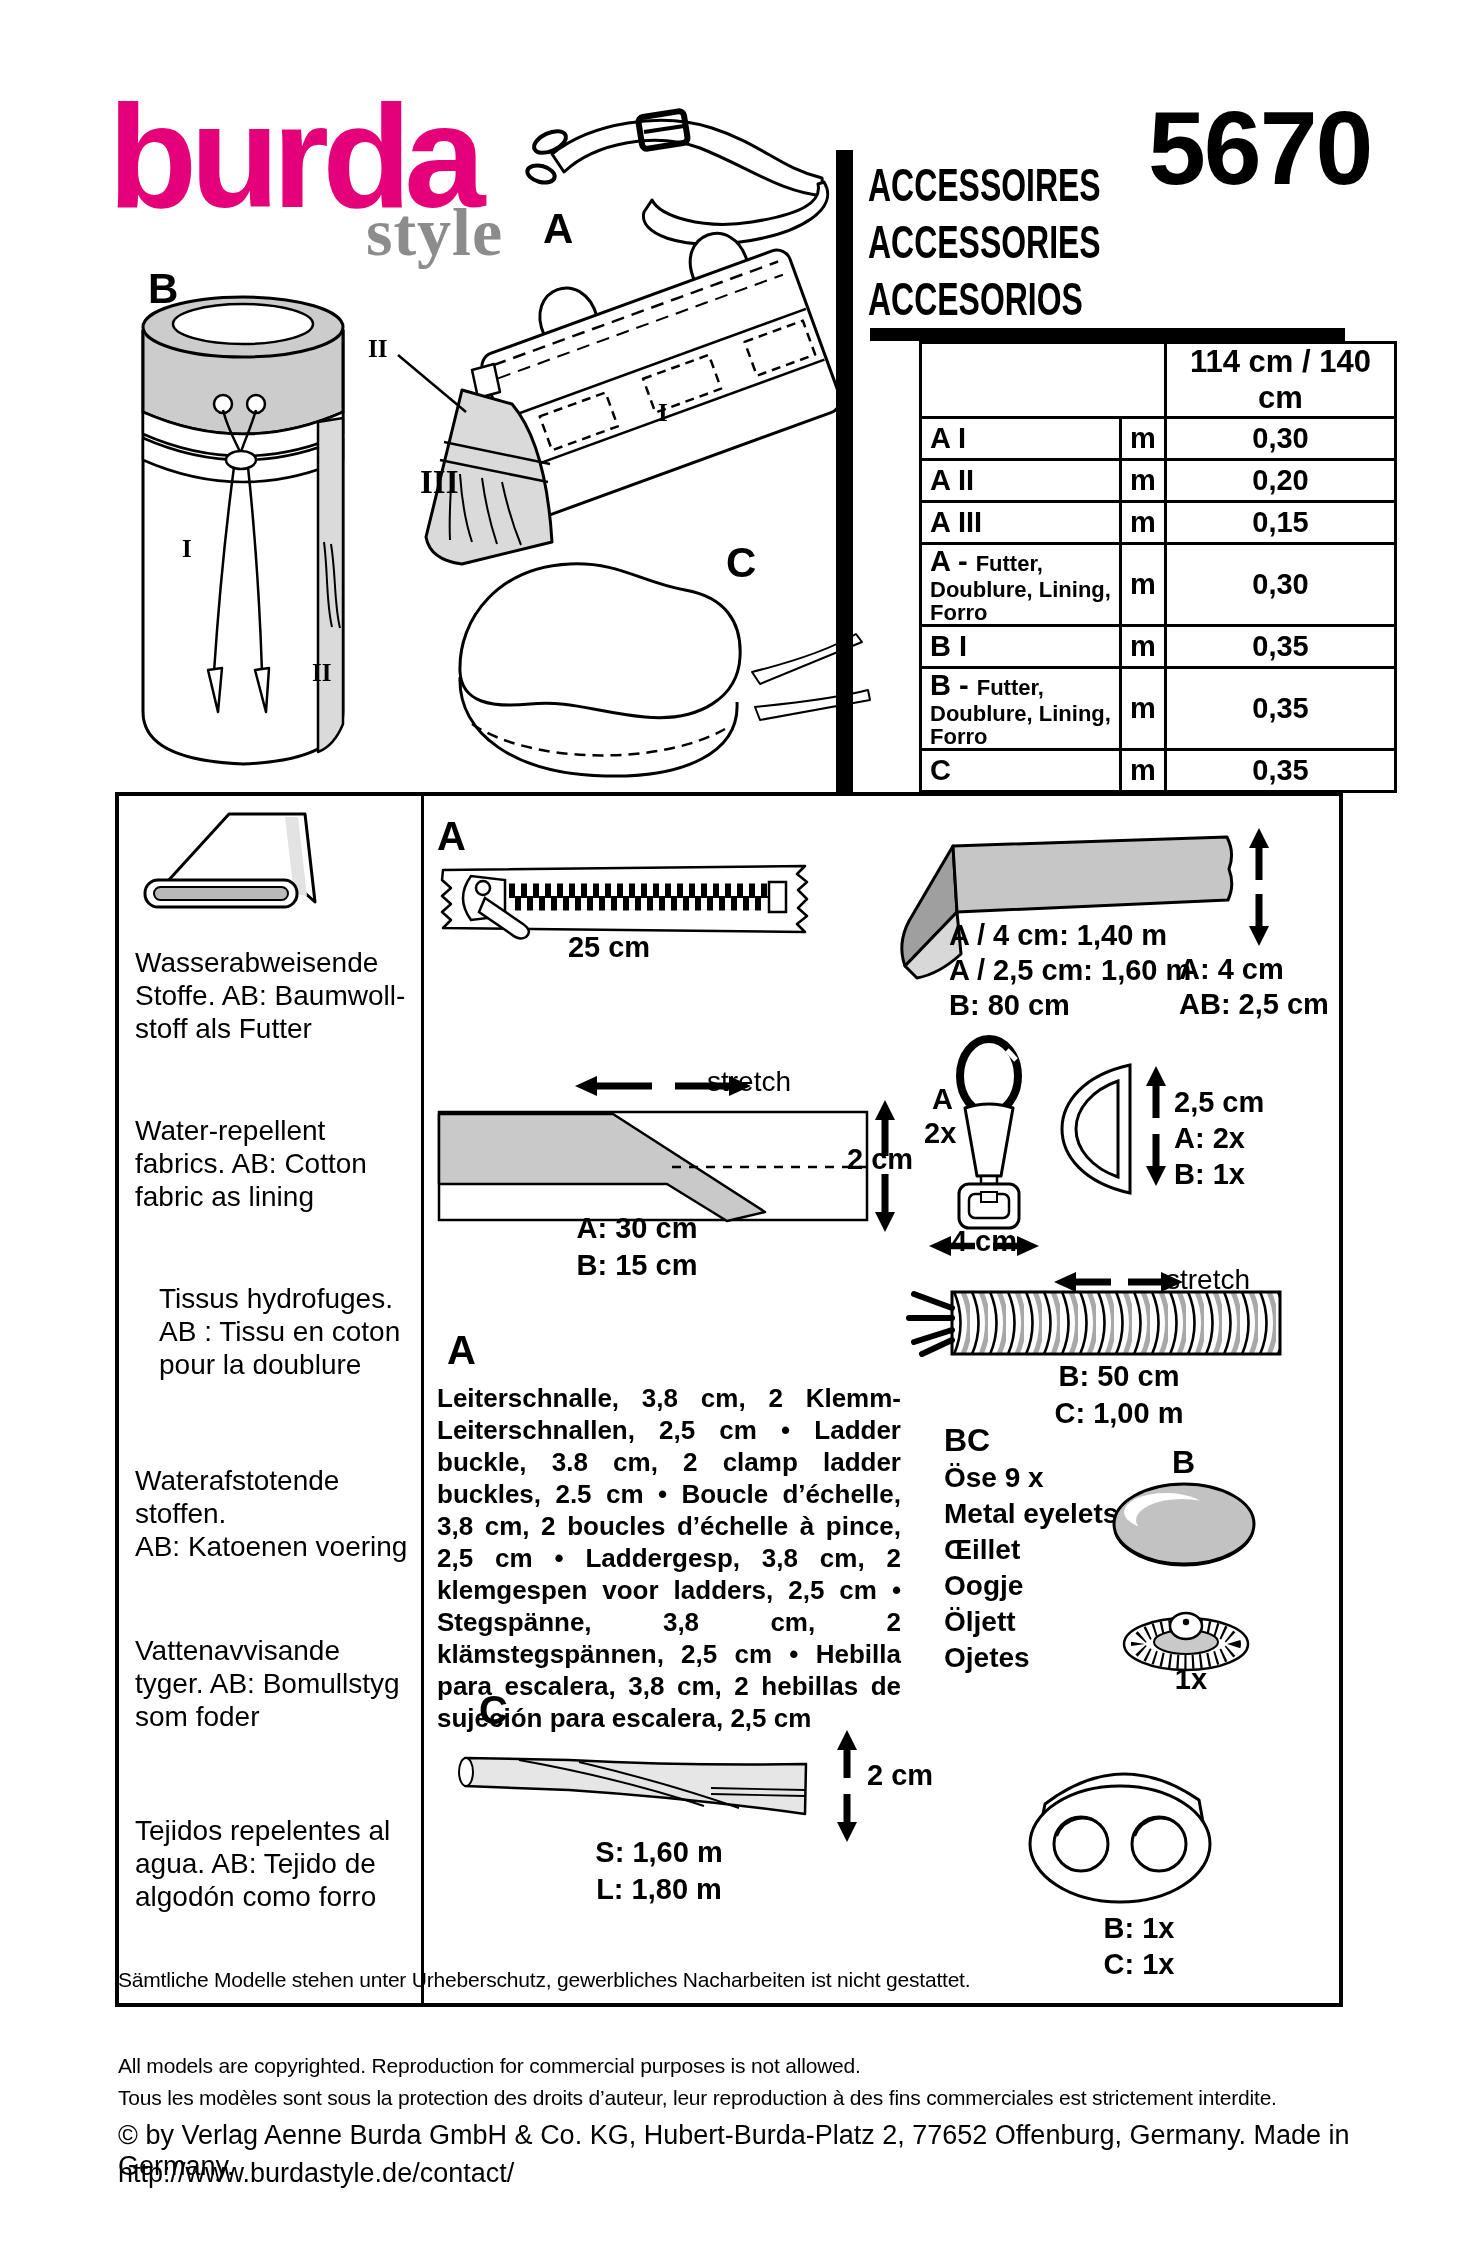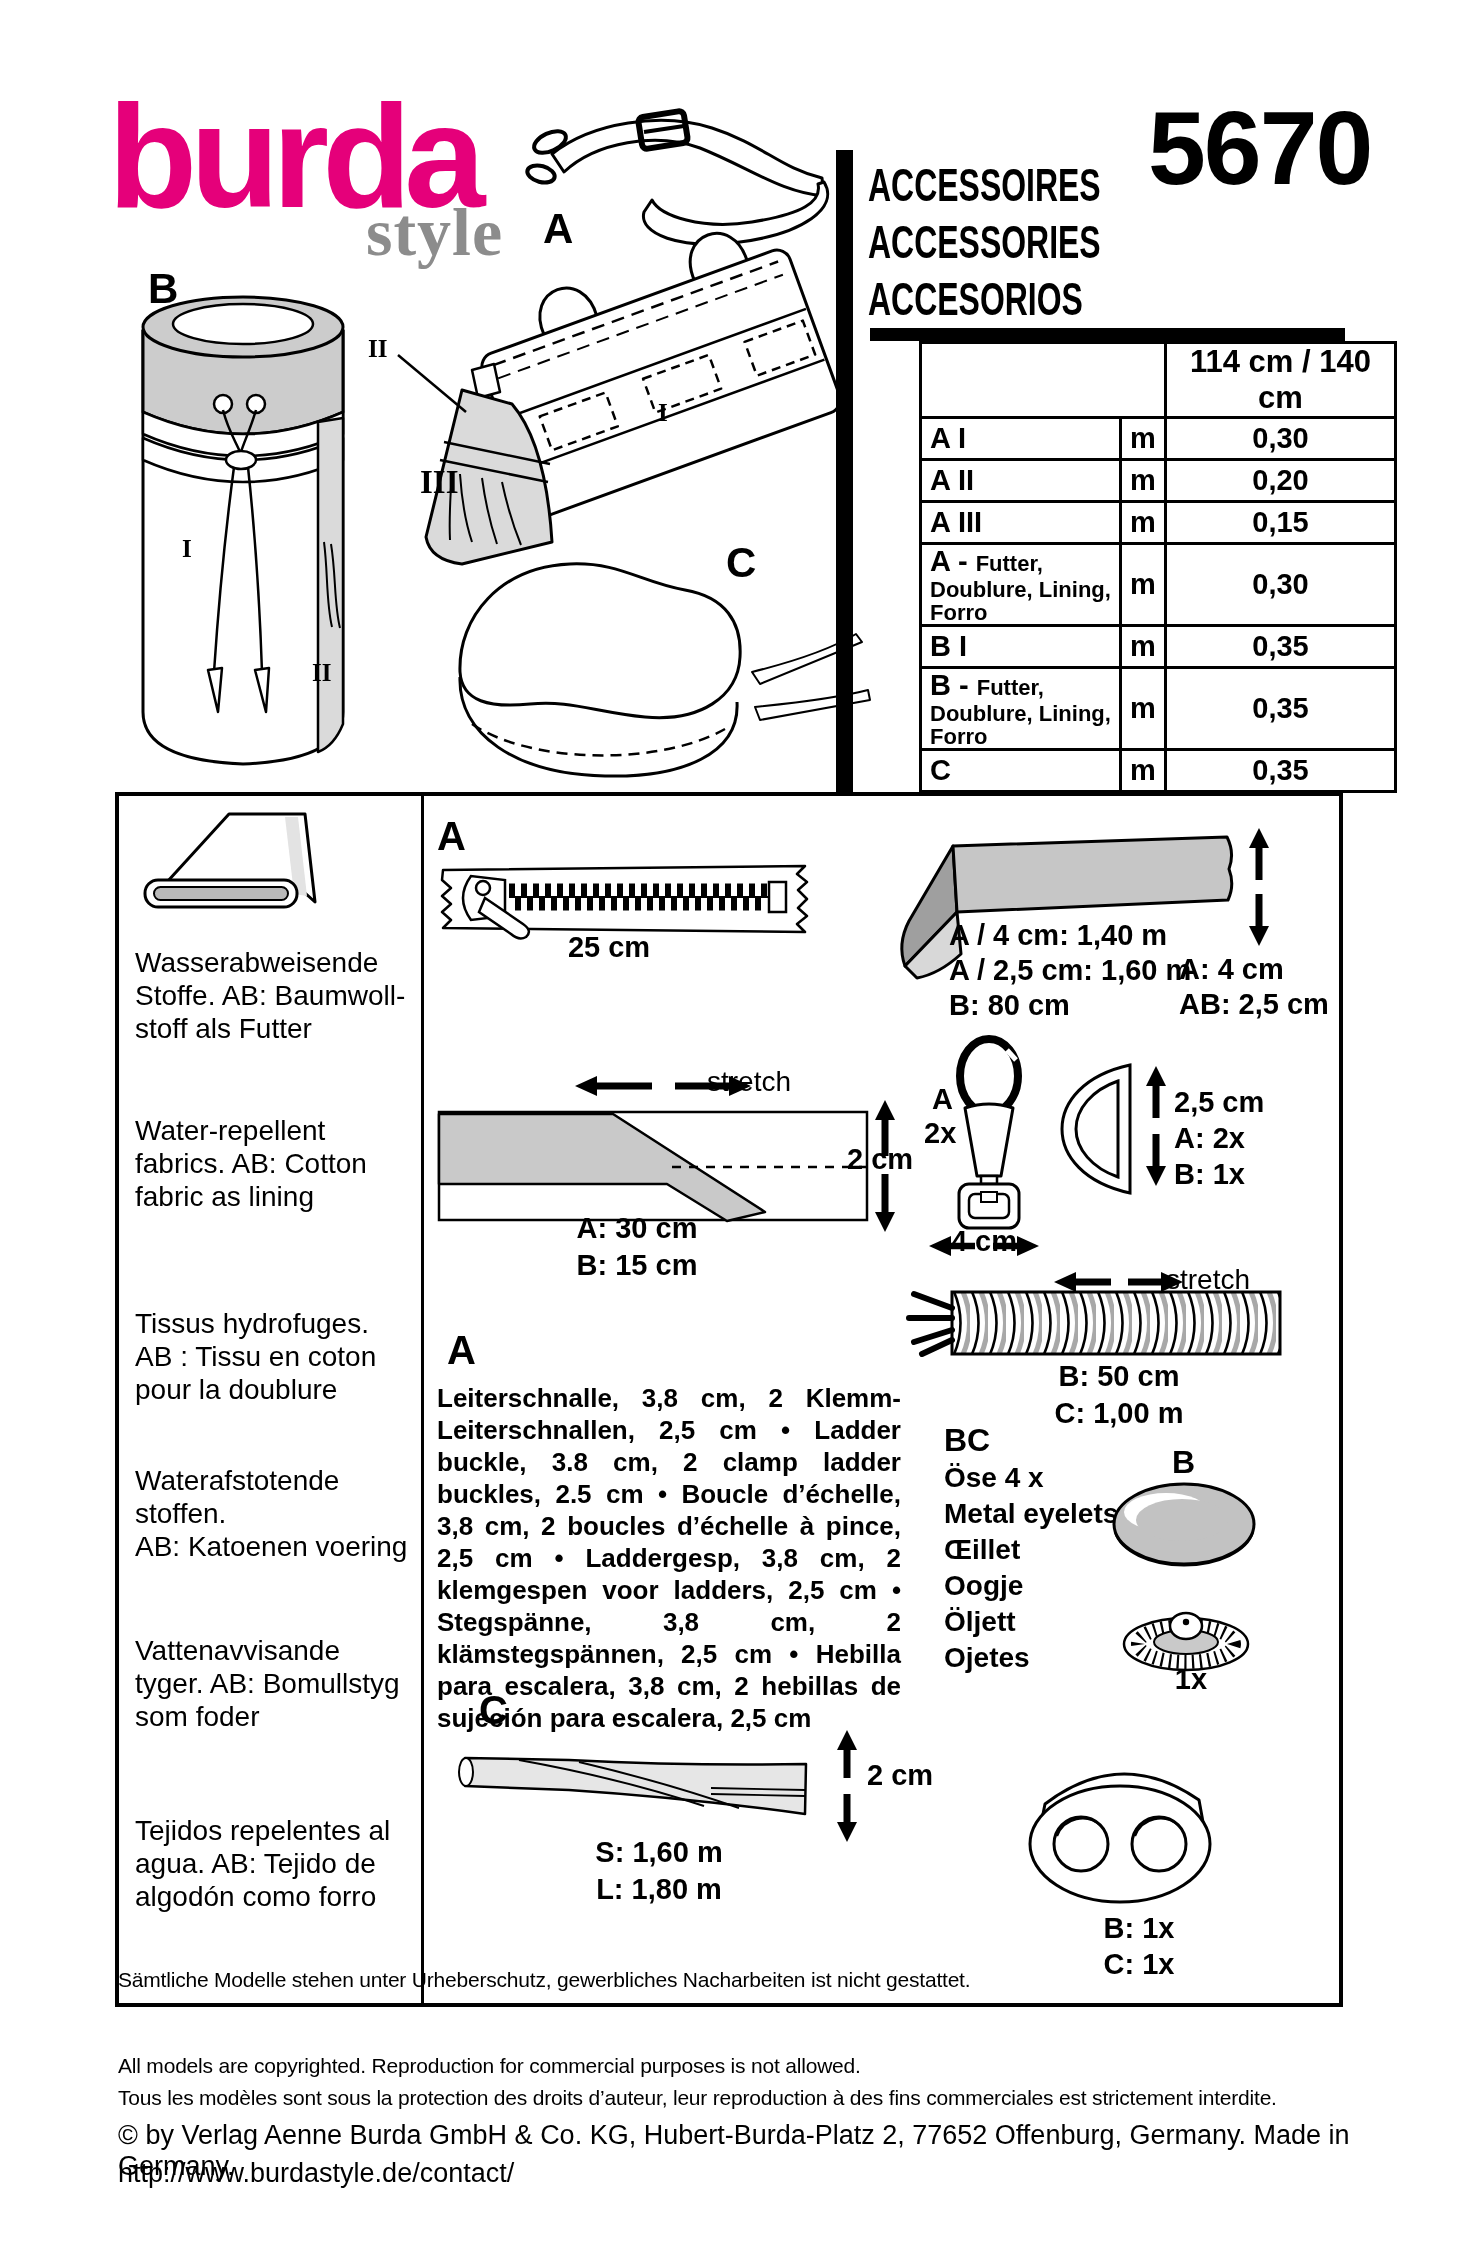--- a/index.html
+++ b/index.html
@@ -207,21 +207,21 @@
         <path d="M148,13 L161,13 L170,92 L157,90 Z" fill="#e3e3e3"></path>
         <rect x="8" y="76" width="152" height="27" rx="13" fill="#fff" stroke="#000" stroke-width="3"></rect>
         <rect x="17" y="83" width="134" height="13" rx="6.5" fill="#b9b9b9" stroke="#000" stroke-width="2"></rect>
       </svg>
       <div class="note" style="top:150px;">Wasserabweisende
 Stoffe. AB: Baumwoll-
 stoff als Futter</div>
       <div class="note" style="top:318px;">Water-repellent
 fabrics. AB: Cotton
 fabric as lining</div>
-      <div class="note" style="top:511px;">Tissus hydrofuges.
+      <div class="note" style="top:486px;margin-left:24px;">Tissus hydrofuges.
 AB : Tissu en coton
 pour la doublure</div>
       <div class="note" style="top:668px;">Waterafstotende
 stoffen.
 AB: Katoenen voering</div>
       <div class="note" style="top:838px;">Vattenavvisande
 tyger. AB: Bomullstyg
 som foder</div>
       <div class="note" style="top:1018px;">Tejidos repelentes al
 agua. AB: Tejido de
@@ -322,21 +322,21 @@
     </svg>
     <span class="reg" style="left:1047px;top:470px;">stretch</span>
     <div class="meas meas-c" style="left:880px;top:562px;width:240px;line-height:37px;">B: 50 cm
 C: 1,00 m</div>
 
     <span class="plabel" style="left:328px;top:534px;">A</span>
     <div class="buckle-par">Leiterschnalle, 3,8 cm, 2 Klemm-Leiterschnallen, 2,5 cm • Ladder buckle, 3.8 cm, 2 clamp ladder buckles, 2.5 cm • Boucle d’échelle, 3,8 cm, 2 boucles d’échelle à pince, 2,5 cm • Laddergesp, 3,8 cm, 2 klemgespen voor ladders, 2,5 cm • Stegspänne, 3,8 cm, 2 klämstegspännen, 2,5 cm • Hebilla para escalera, 3,8 cm, 2 hebillas de sujeción para escalera, 2,5 cm</div>
 
     <span class="plabel-sm" style="left:825px;top:628px;">BC</span>
     <ul class="eyelist">
-      <li>Öse 4 x</li>
+      <li>Öse 9 x</li>
       <li>Metal eyelets</li>
       <li>Œillet</li>
       <li>Oogje</li>
       <li>Öljett</li>
       <li>Ojetes</li>
     </ul>
 
     <span class="plabel-sm" style="left:1053px;top:650px;">B</span>
     <svg style="left:985px;top:680px;" width="165" height="235" viewBox="0 0 165 235">
       <ellipse cx="80" cy="48" rx="70" ry="40" fill="#c2c2c2"></ellipse>

